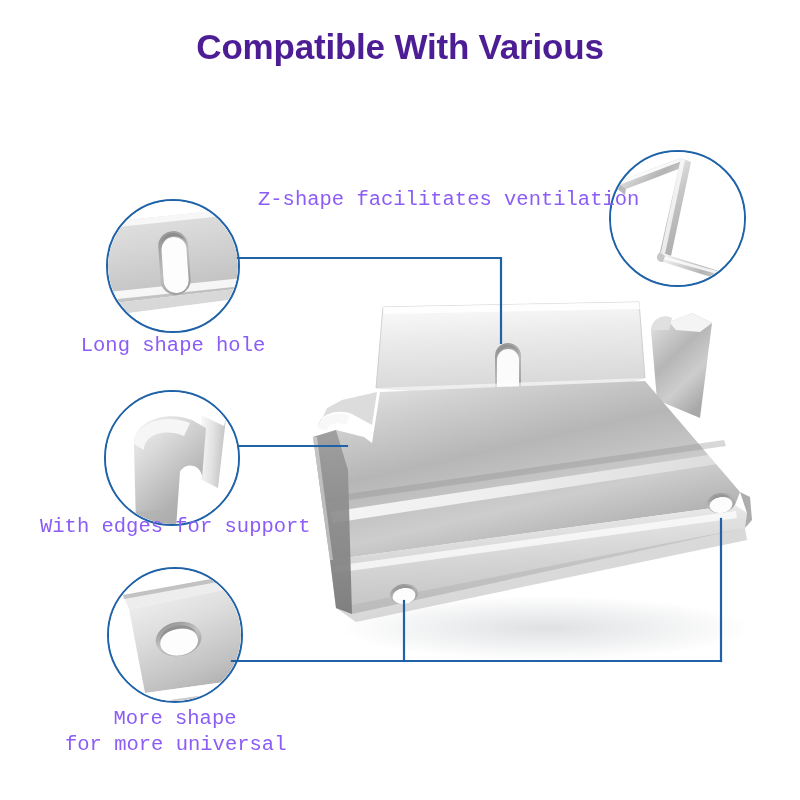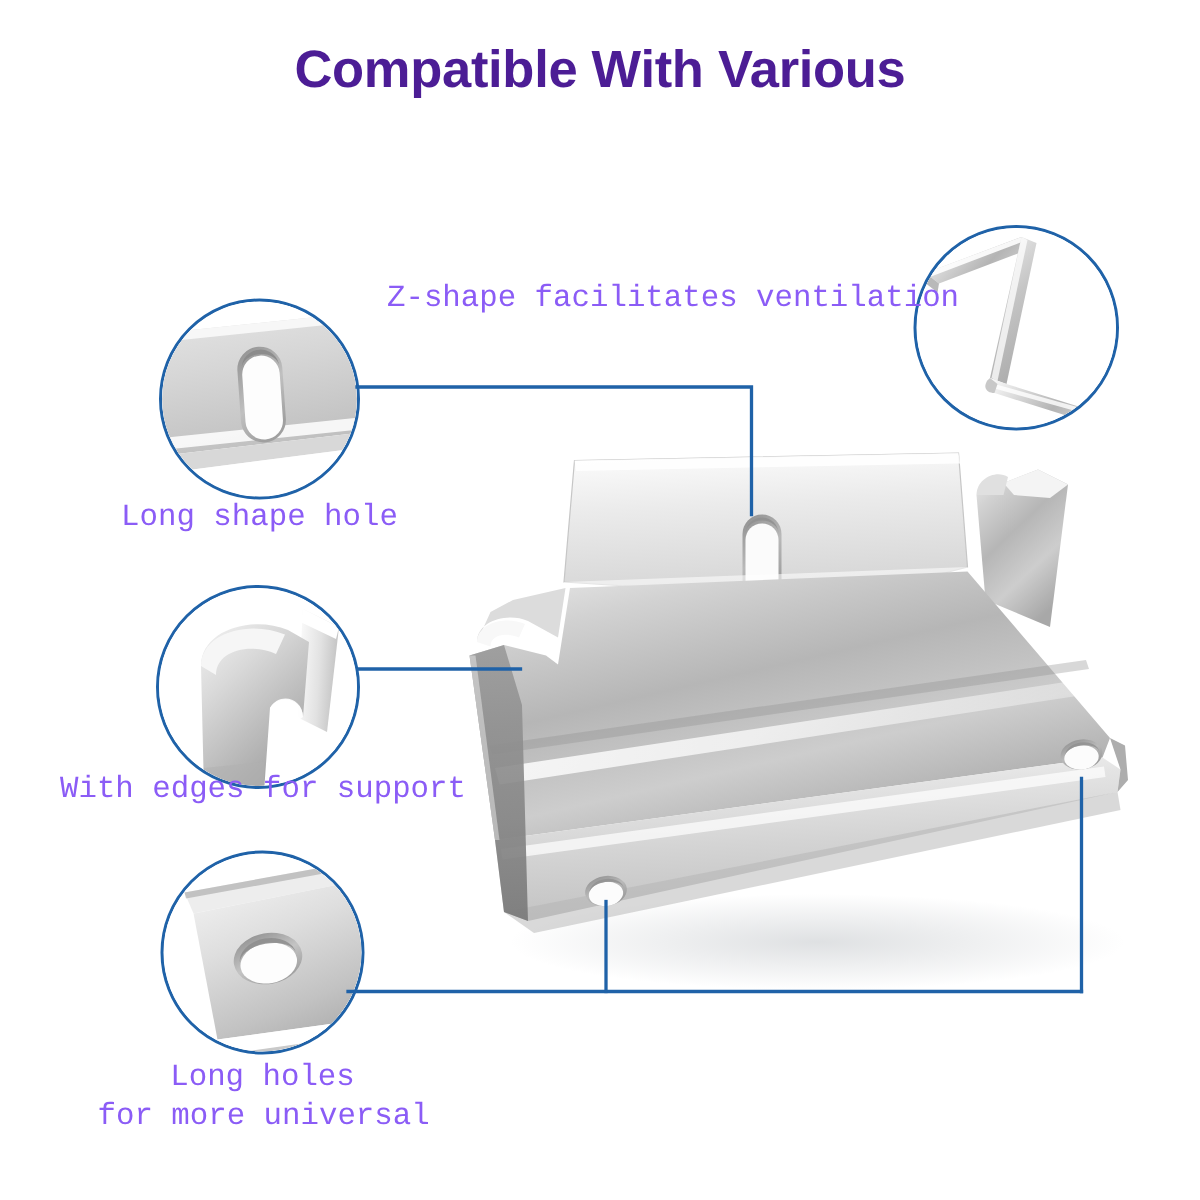--- a/index.html
+++ b/index.html
@@ -332,17 +332,17 @@
 
   <div class="label" style="left:258px; top:187px;">Z-shape facilitates ventilation</div>
 
   <div class="label center" style="left:68px; top:322px; width:210px;margin-top:11px;">
     <div>Long shape hole</div>
   </div>
 
   <div class="label" style="left:40px; top:514px;">With edges for support</div>
 
   <div class="label center" style="left:65px; top:706px; width:220px;">
-    <div>Long holes</div>
+    <div>More shape</div>
     <div>for more universal</div>
   </div>
 
 </div>
 
 </body></html>

